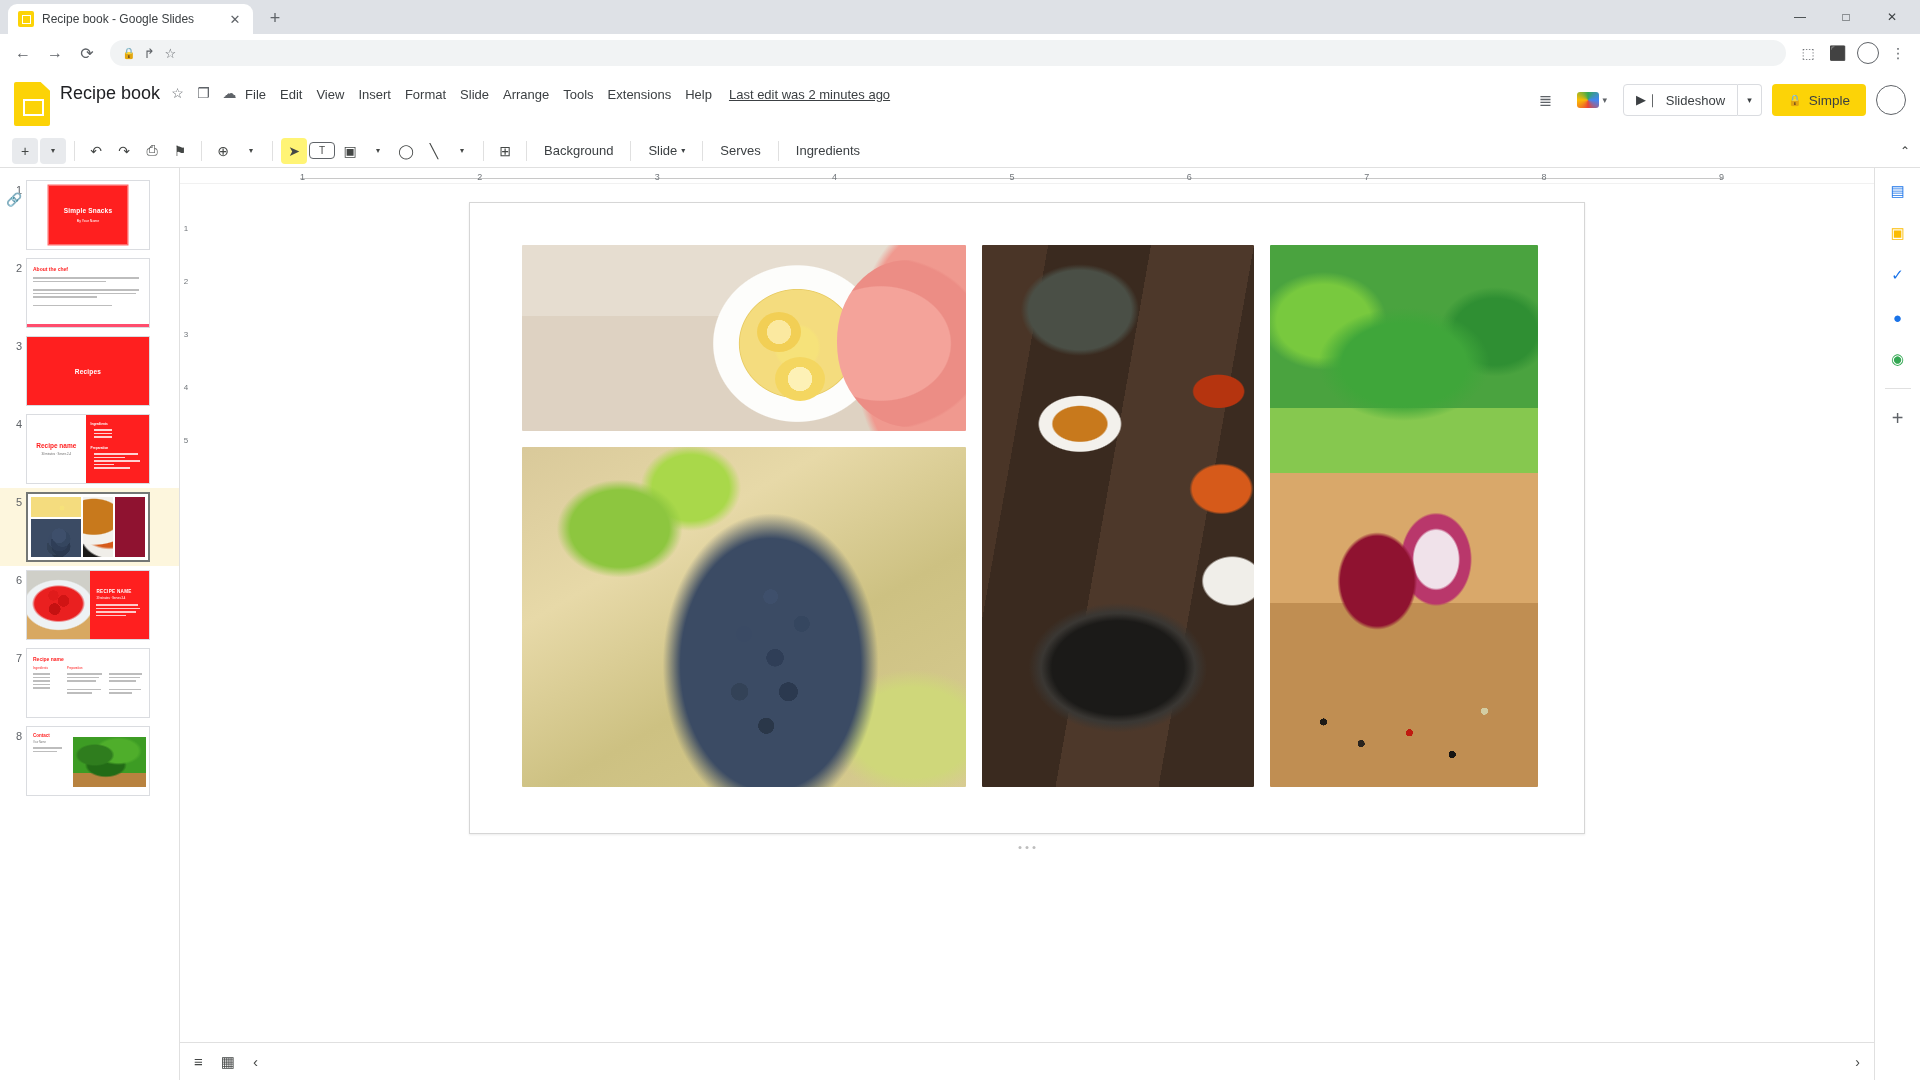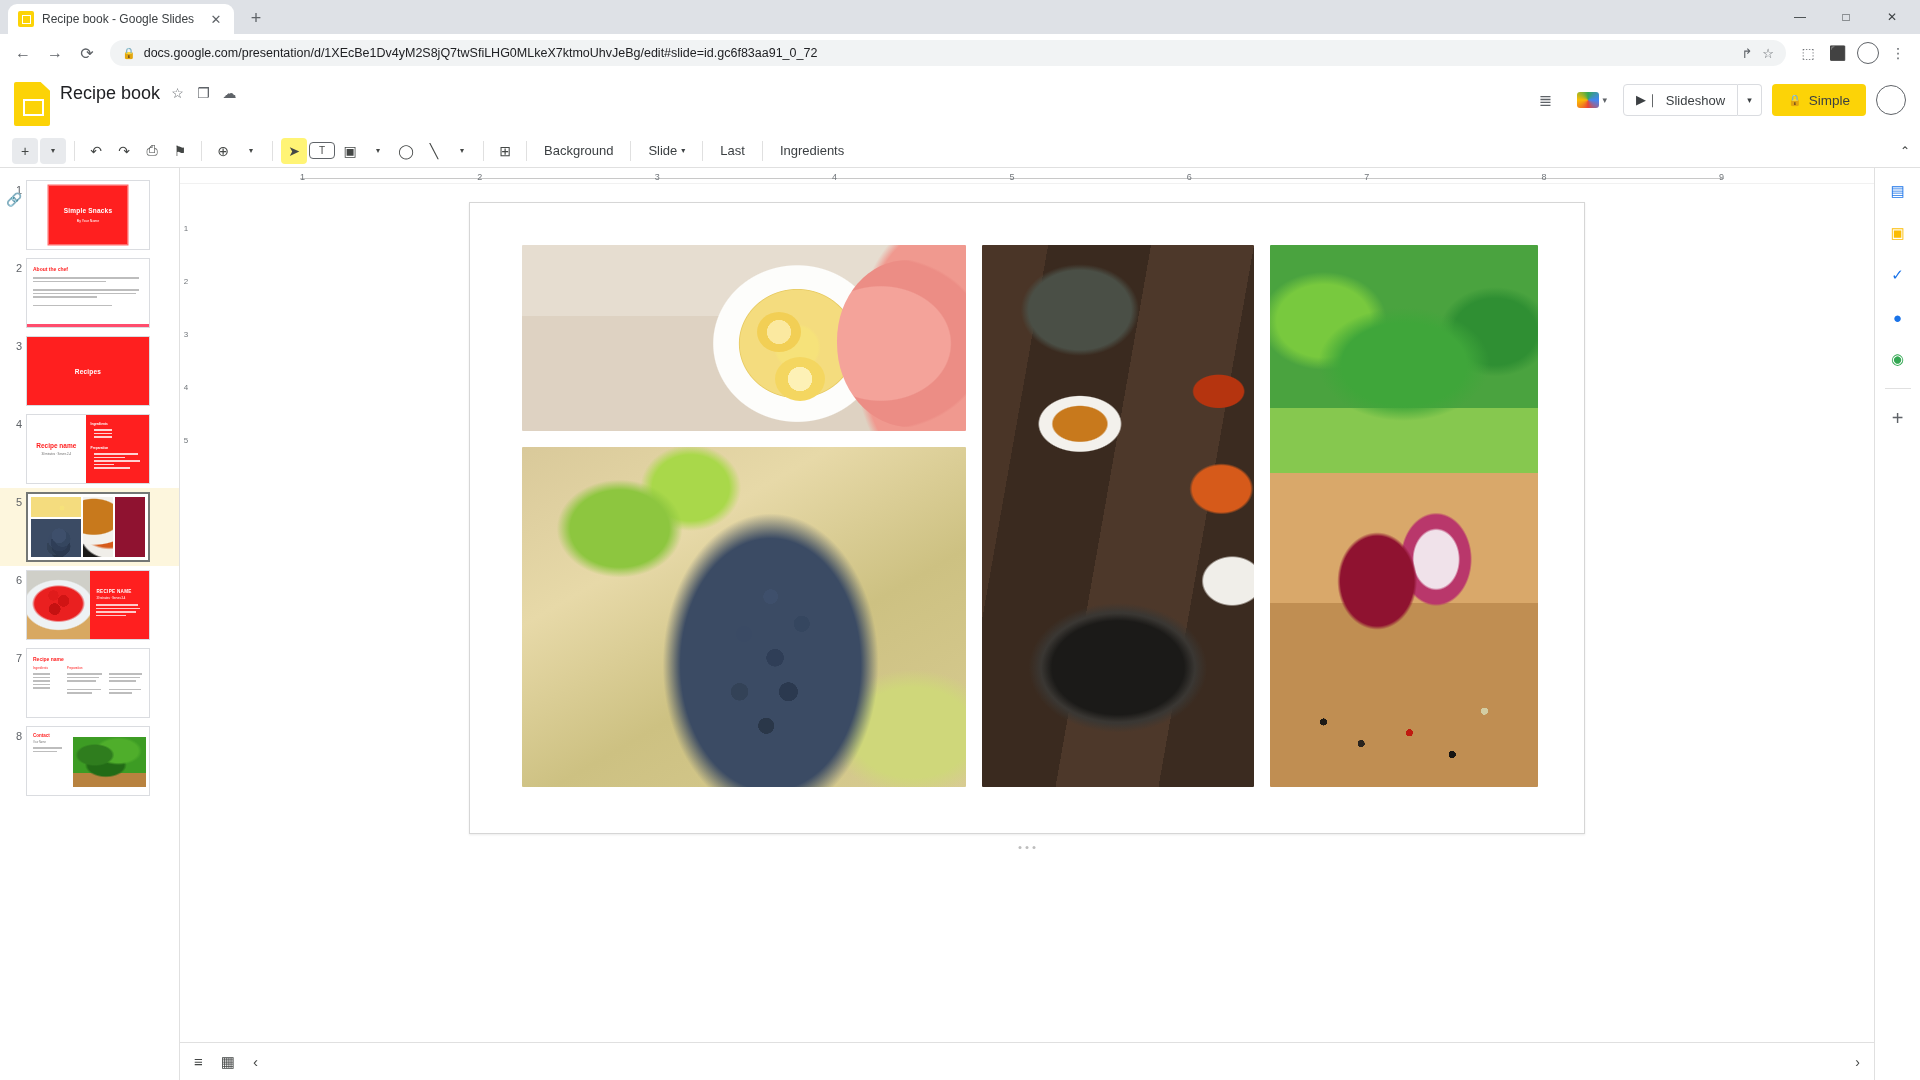--- a/index.html
+++ b/index.html
@@ -15,21 +15,21 @@
     height: 34px;
     background: #dee1e6;
     display: flex;
     align-items: flex-end;
     padding-left: 8px;
     position: relative;
   }
   .tab {
     display: flex; align-items: center;
     height: 30px;
-    width: 226px;
+    width: 245px;
     background: #ffffff;
     border-radius: 9px 9px 0 0;
     padding: 0 10px;
     gap: 8px;
     position: relative;
   }
   .tab-favicon {
     width: 16px; height: 16px;
     background: #fcd307;
     border-radius: 2px;
@@ -418,21 +418,20 @@
     <div class="win-btn">✕</div>
   </div>
 </div>
 
 <div class="browser-toolbar">
   <div class="nav-btn">←</div>
   <div class="nav-btn">→</div>
   <div class="nav-btn">⟳</div>
   <div class="omnibox">
     <span class="lock-icon">🔒</span>
-    <span class="url-text">docs.google.com/presentation/d/1XEcBe1Dv4yM2S8jQ7twSfiLHG0MLkeX7ktmoUhvJeBg/edit#slide=id.gc6f83aa91_0_72</span>
     <span class="omni-right">
       <span>↱</span>
       <span>☆</span>
     </span>
   </div>
   <div class="tb-icon">⬚</div>
   <div class="tb-icon">⬛</div>
   <div class="tb-icon">
       <span class="avatar-circle"></span>
     </div>
@@ -442,20 +441,33 @@
 <div class="app">
 
   <div class="docs-header">
     <div class="slides-logo"></div>
     <div class="title-block">
       <div class="title-row">
         <span class="doc-title">Recipe book</span>
         <span class="title-icon">☆</span>
         <span class="title-icon">❐</span>
         <span class="title-icon">☁</span>
+      </div>
+      <div class="menu-row">
+        <span class="menu-item">File</span>
+        <span class="menu-item">Edit</span>
+        <span class="menu-item">View</span>
+        <span class="menu-item">Insert</span>
+        <span class="menu-item">Format</span>
+        <span class="menu-item">Slide</span>
+        <span class="menu-item">Arrange</span>
+        <span class="menu-item">Tools</span>
+        <span class="menu-item">Extensions</span>
+        <span class="menu-item">Help</span>
+        <span class="last-edit">Last edit was 2 minutes ago</span>
       </div>
     </div>
 
     <div class="header-right">
       <div class="hdr-icon-btn">≣</div>
       <div class="meet-pill">
         <span class="meet-icon"></span>
         <span style="font-size:9px">▾</span>
       </div>
       <div style="display:flex;">
@@ -497,21 +509,21 @@
     <div class="divider"></div>
     <div class="tool">⊞</div>
     <div class="divider"></div>
     <div class="tool-text">Background</div>
     <div class="divider"></div>
     <div class="tool-text" style="gap:4px;">
       <span>Slide</span>
       <span style="font-size:8px">▾</span>
     </div>
     <div class="divider"></div>
-    <div class="tool-text">Last</div>
+    <div class="tool-text">Serves</div>
     <div class="divider"></div>
     <div class="tool-text">Ingredients</div>
     <div class="collapse-btn">⌃</div>
   </div>
 
   <div class="body-area">
 
     <div class="filmstrip">
 
       <div class="slide-row">

